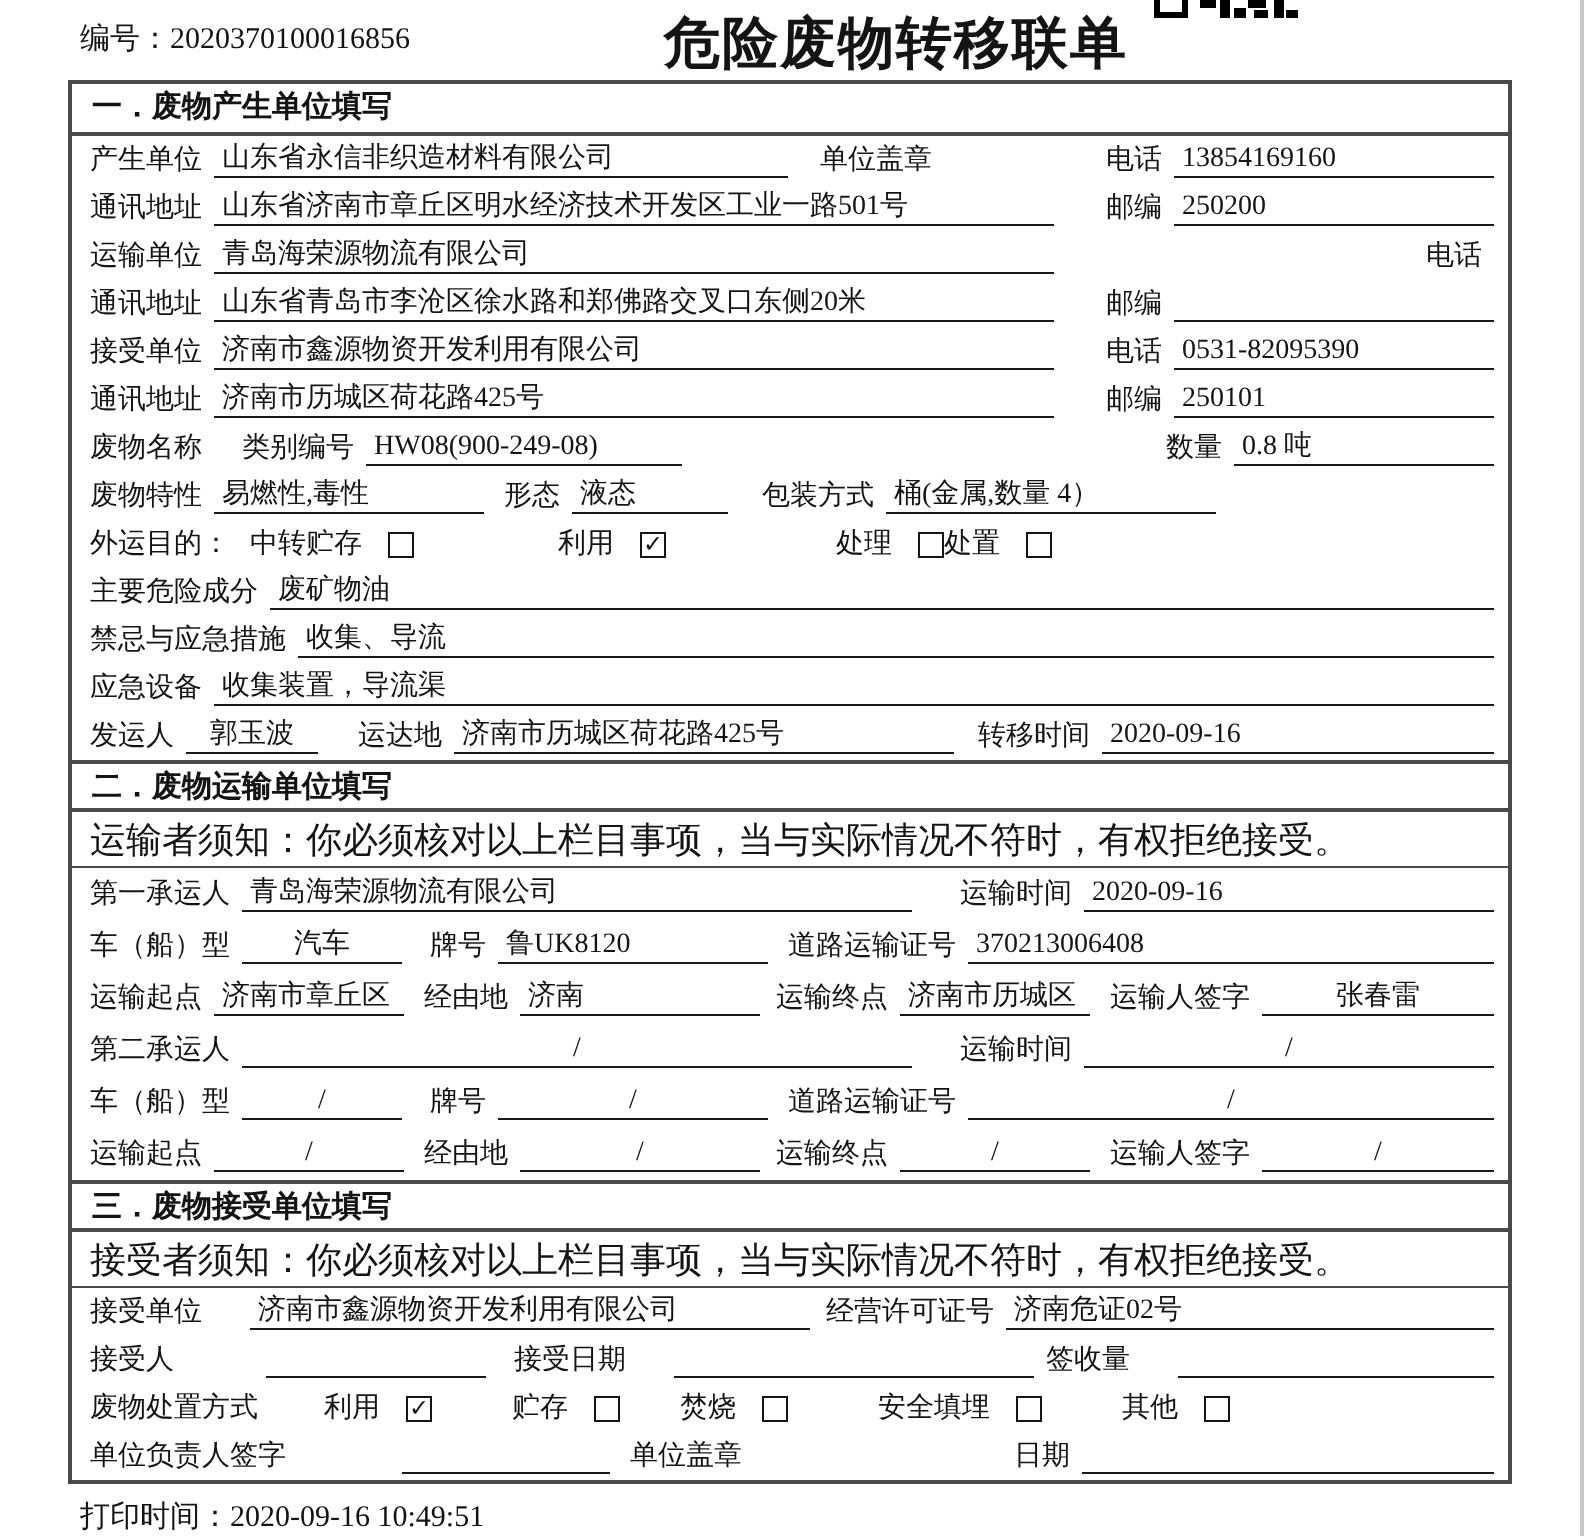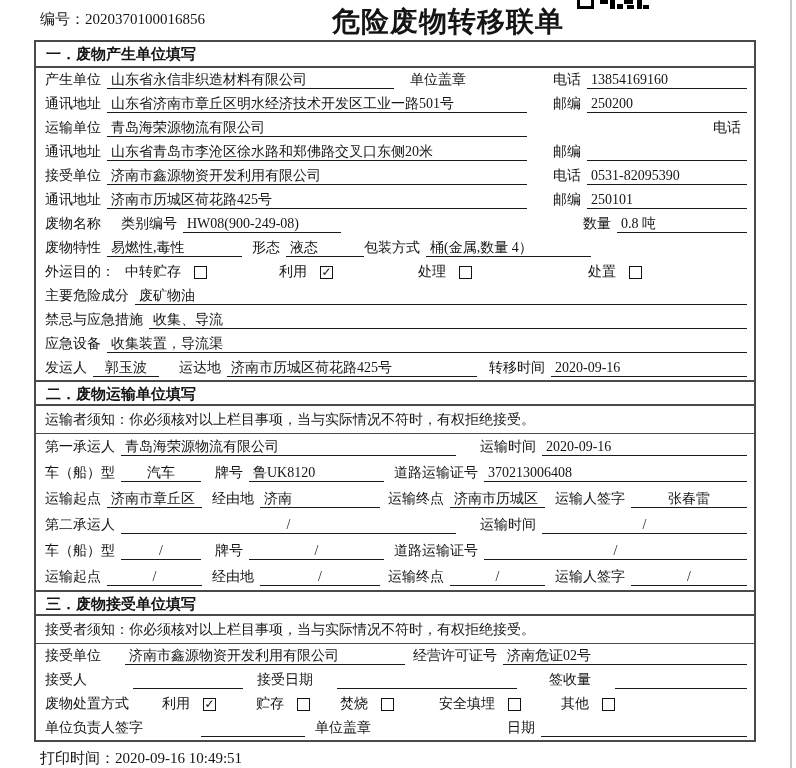--- a/index.html
+++ b/index.html
@@ -12,21 +12,21 @@
   .title  { position:absolute; left:332px; top:3px; font-size:28px; font-weight:bold;
             font-family:"Liberation Sans","DejaVu Sans",sans-serif; letter-spacing:1px; white-space:nowrap; }
   .qr     { position:absolute; left:577px; top:0; }
   .edge-line { position:absolute; left:790px; top:0; width:2px; height:768px; background:#c9c9c9; }
 
   .form { position:absolute; left:34px; top:40px; width:722px; border:2px solid #4a4a4a;
           display:flex; flex-direction:column; background:#fff; }
   .sec-h { height:26px; line-height:24px; padding-left:10px; font-size:15px; font-weight:bold;
            font-family:"Liberation Sans","DejaVu Sans",sans-serif; border-bottom:2px solid #4a4a4a; }
   .sec-h.mid { border-top:2px solid #4a4a4a; }
-  .note { height:28px; display:flex; align-items:center; padding-left:9px; font-size:14px;
+  .note { height:28px; display:flex; align-items:center; padding-left:9px; font-size:18px;
           border-bottom:1px solid #4a4a4a; }
   .row { display:flex; align-items:center; padding:0 7px 0 9px; font-size:14px; }
   .r24 { height:24px; } .r26 { height:26px; } .r25 { height:24px; }
   .lbl { white-space:nowrap; margin-right:6px; }
   .val { border-bottom:1px solid #1a1a1a; white-space:nowrap; padding:0 4px; height:18px;
          line-height:18px; overflow:hidden; }
   .ctr { text-align:center; }
   .grow { flex:1; }
   .push { margin-left:auto; }
   .cb { display:inline-block; width:13px; height:13px; border:1px solid #141414; margin-left:7px;
@@ -108,34 +108,34 @@
     <span class="val" style="width:158px">HW08(900-249-08)</span>
     <span class="lbl push">数量</span>
     <span class="val" style="width:130px">0.8 吨</span>
   </div>
 
   <div class="row r24">
     <span class="lbl">废物特性</span>
     <span class="val" style="width:135px">易燃性,毒性</span>
     <span class="lbl" style="margin-left:10px">形态</span>
     <span class="val" style="width:78px">液态</span>
-    <span class="lbl" style="margin-left:0">包装方式</span>
+    <span class="lbl" style="margin-left:17px">包装方式</span>
     <span class="val" style="width:165px">桶(金属,数量 4）</span>
     <span class="grow"></span>
   </div>
 
   <div class="row r24">
     <span class="lbl">外运目的：</span>
     <span class="lbl" style="margin-left:4px">中转贮存</span>
     <span class="cb"></span>
     <span class="lbl" style="margin-left:72px">利用</span>
     <span class="cb">✓</span>
     <span class="lbl" style="margin-left:85px">处理</span>
     <span class="cb"></span>
-    <span class="lbl" style="margin-left:116px">处置</span>
+    <span class="lbl" style="">处置</span>
     <span class="cb"></span>
   </div>
 
   <div class="row r24">
     <span class="lbl">主要危险成分</span>
     <span class="val grow">废矿物油</span>
   </div>
 
   <div class="row r24">
     <span class="lbl">禁忌与应急措施</span>
@@ -221,21 +221,21 @@
     <span class="val" style="width:280px;margin-left:18px">济南市鑫源物资开发利用有限公司</span>
     <span class="lbl" style="margin-left:8px">经营许可证号</span>
     <span class="val grow">济南危证02号</span>
   </div>
 
   <div class="row r25">
     <span class="lbl">接受人</span>
     <span class="val" style="width:110px;margin-left:40px"></span>
     <span class="lbl" style="margin-left:14px">接受日期</span>
     <span class="val" style="width:180px;margin-left:18px"></span>
-    <span class="lbl" style="margin-left:32px">签收量</span>
+    <span class="lbl" style="margin-left:6px">签收量</span>
     <span class="val grow" style="margin-left:18px"></span>
   </div>
 
   <div class="row r25">
     <span class="lbl">废物处置方式</span>
     <span class="lbl" style="margin-left:27px">利用</span>
     <span class="cb">✓</span>
     <span class="lbl" style="margin-left:40px">贮存</span>
     <span class="cb"></span>
     <span class="lbl" style="margin-left:30px">焚烧</span>

